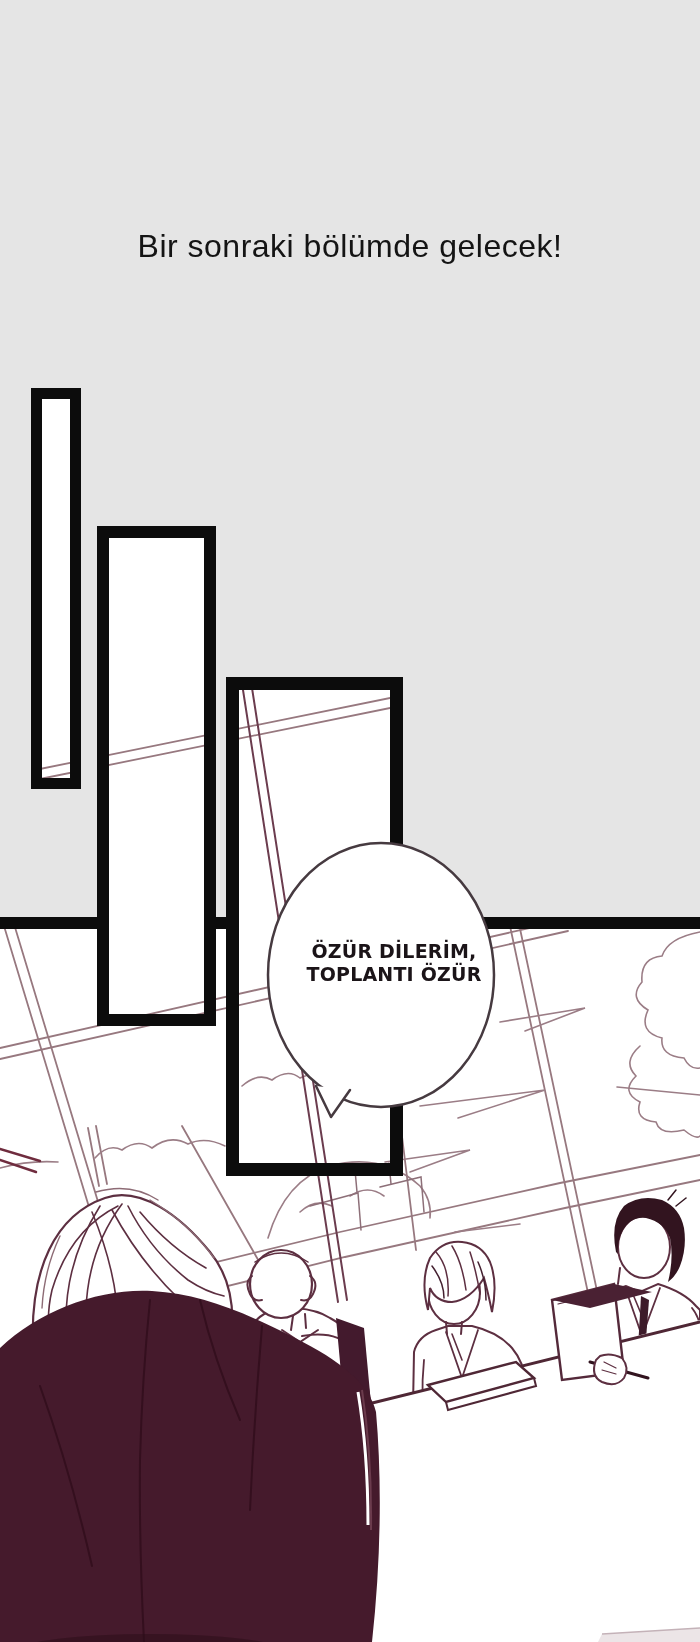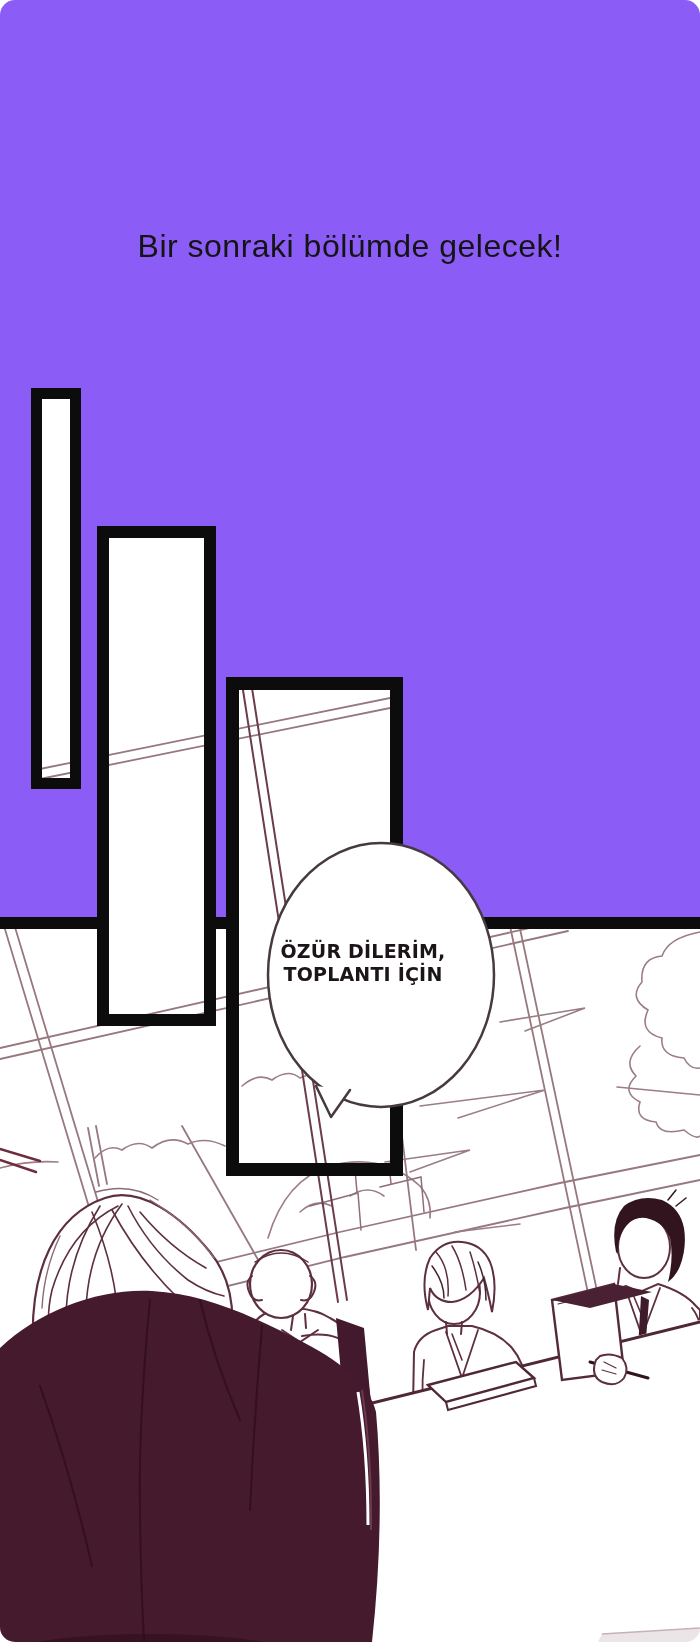--- a/index.html
+++ b/index.html
@@ -1,23 +1,23 @@
 <!DOCTYPE html>
 <html><head>
 <meta charset="utf-8">
 <style>
   html,body{margin:0;padding:0;background:#ffffff;}
-  #page{position:relative;width:700px;height:1642px;background:#8b5cf6;overflow:hidden;
-        font-family:"Liberation Sans",sans-serif;border-radius:15px;}
+  #page{position:relative;width:700px;height:1642px;background:#e5e5e5;overflow:hidden;
+        font-family:"Liberation Sans",sans-serif;}
   #artwork{position:absolute;left:0;top:0;width:700px;height:1642px;display:block;}
   #chapter-note{position:absolute;left:0;top:228px;width:700px;text-align:center;
         font-size:32px;letter-spacing:.5px;color:#141414;font-weight:400;}
   #bubble-text{position:absolute;left:271px;top:940px;width:184px;text-align:center;
         font-family:"DejaVu Sans",sans-serif;font-weight:bold;font-size:19px;
-        line-height:23px;color:#1b1418;letter-spacing:.2px;}
+        line-height:23px;color:#1b1418;letter-spacing:.2px;padding-left:31px;}
   #bubble-text span{display:block;}
 </style>
 </head>
 <body>
 
 <div id="page">
 
 <svg id="artwork" viewBox="0 0 700 1642" xmlns="http://www.w3.org/2000/svg">
   <defs>
     <clipPath id="sceneClip">
@@ -193,16 +193,16 @@
   <g>
     <ellipse cx="381" cy="975" rx="113" ry="132" fill="#ffffff" stroke="#463a40" stroke-width="2.5"></ellipse>
     <path d="M316,1086 L331,1117 L350,1090" fill="#ffffff" stroke="#463a40" stroke-width="2.5" stroke-linejoin="round" stroke-linecap="round"></path>
   </g>
 </svg>
 
 <div id="chapter-note">Bir sonraki bölümde gelecek!</div>
 
 <div id="bubble-text">
   <span>ÖZÜR DİLERİM,</span>
-  <span>TOPLANTI İÇİN</span>
+  <span>TOPLANTI ÖZÜR</span>
 </div>
 
 </div>
 
 </body></html>

